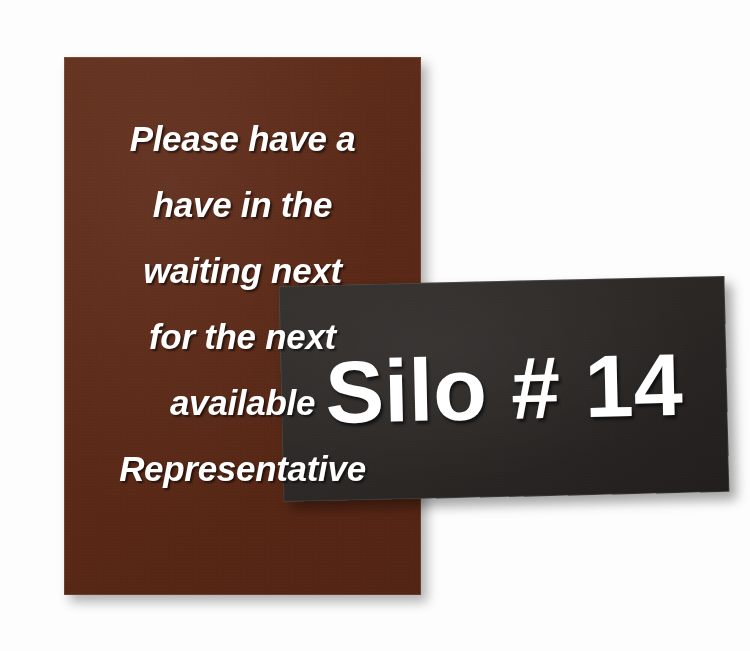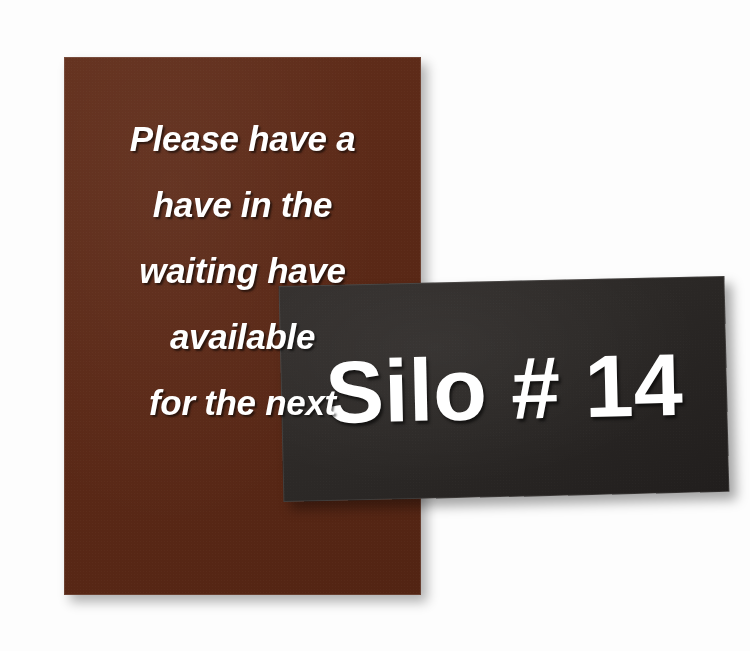--- a/index.html
+++ b/index.html
@@ -110,22 +110,23 @@
   }
 </style>
 </head>
 <body>
 
 <div id="stage">
 
   <div class="sign-brown">
     <div class="brown-line">Please have a</div>
     <div class="brown-line">have in the</div>
-    <div class="brown-line">waiting have</div>
+    <div class="brown-line">waiting next</div>
+    <div class="brown-line">for the next</div>
     <div class="brown-line">available</div>
-    <div class="brown-line">for the next</div>
+    <div class="brown-line">Representative</div>
   </div>
 
   <div class="sign-black">
     <div class="black-line">Silo # 14</div>
   </div>
 
 </div>
 
 </body></html>

